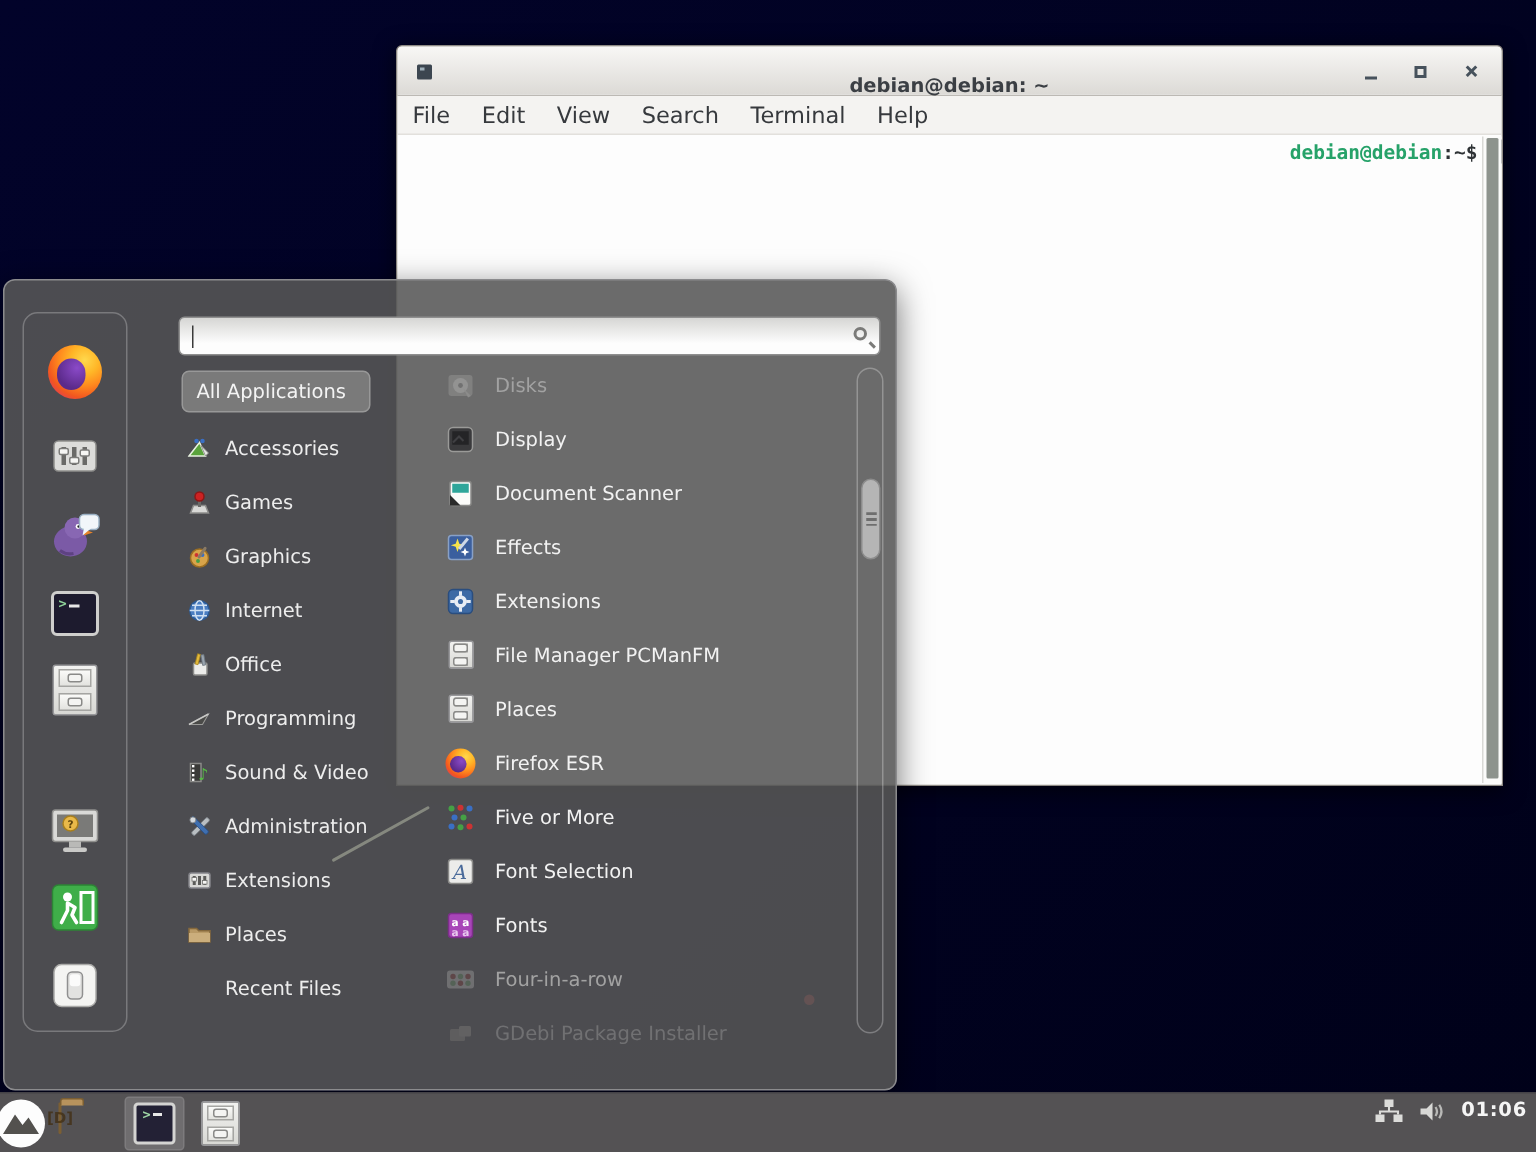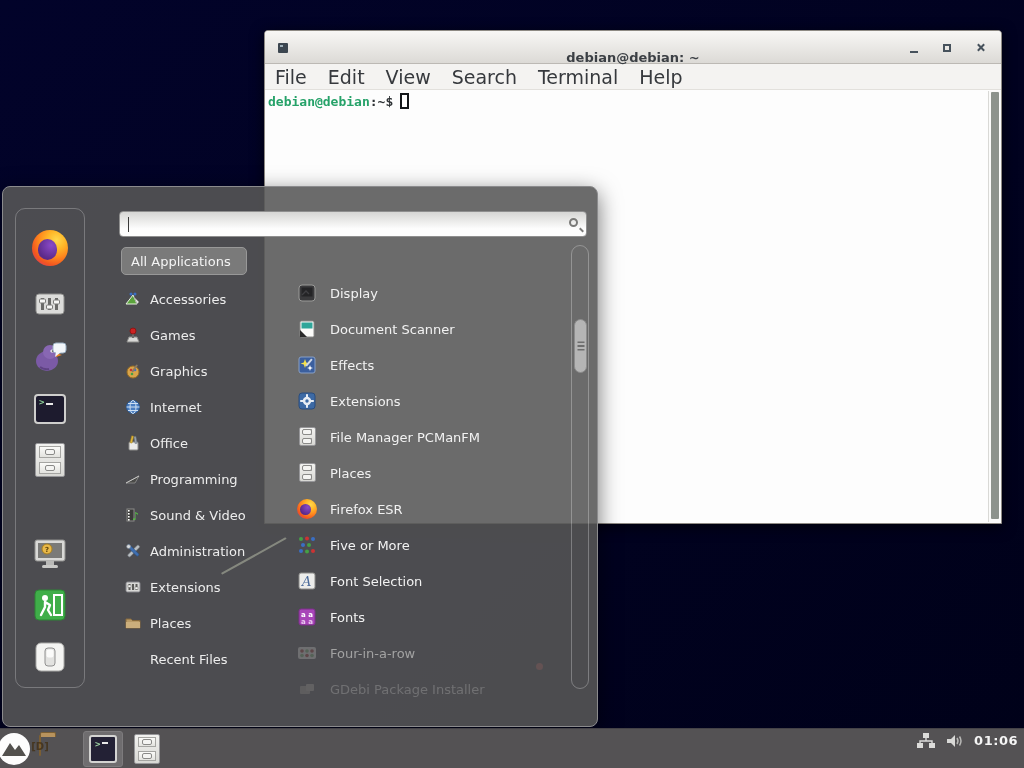--- a/index.html
+++ b/index.html
@@ -26,24 +26,24 @@
   .winbtn { position:absolute; top:0; width:26px; height:33px; display:flex; align-items:center; justify-content:center; cursor:default; }
   .btn-min  { right:74px; } .btn-max { right:41px; } .btn-close { right:8px; }
   .glyph-min { width:8px; height:2px; background:#47525c; margin-top:8px; }
   .glyph-max { width:8px; height:8px; border:2px solid #47525c; }
   .glyph-close { position:relative; width:9px; height:9px; }
   .glyph-close::before,.glyph-close::after { content:""; position:absolute; left:4px; top:0; width:2px; height:9px; background:#47525c; }
   .glyph-close::before { transform:rotate(45deg);} .glyph-close::after{ transform:rotate(-45deg); }
 
   .menubar { height:26px; background:#f4f3f1; border-bottom:1px solid #e2e0dc;
              display:flex; align-items:center; gap:21px; padding-left:10px; }
-  .menubar span { font-size:19px; color:#36393d; }
+  .menubar span { font-size:15px; color:#36393d; }
 
   .term-body { position:relative; height:433px; background:#fdfdfd; border-radius:0; }
-  .prompt { padding:3px 0 0 3px; font-family:"DejaVu Sans Mono", monospace; font-size:13px; }
+  .prompt { padding:3px 0 0 3px; font-family:"DejaVu Sans Mono", monospace; font-size:13px;text-align:right; }
   .prompt .user { color:#26a269; font-weight:bold; }
   .prompt .path { color:#2e3235; font-weight:bold; }
   .cursor-box { display:inline-block; width:9px; height:16px; border:2px solid #14171a; background:#fff;
                 margin-left:7px; vertical-align:-3px; }
   .term-scroll { position:absolute; top:1px; right:0; bottom:1px; width:13px; background:#fbfbfa; border-left:1px solid #d9d9d6; }
   .term-thumb { position:absolute; left:2px; right:2px; top:1px; bottom:3px; background:#8d938d; border-radius:1px; }
 
   
   #appmenu { position:absolute; left:2px; top:186px; width:596px; height:541px;
              background:rgba(86,86,86,0.88); border:1px solid #8b8b8d; border-radius:8px;
@@ -343,20 +343,31 @@
         </span>
       <span>Places</span>
     </div>
     <div class="cat-item" style="top:398px">
       <span class="no-icon"></span>
       <span>Recent Files</span>
     </div>
   </div>
 
   <div class="app-col">
+    <div class="app-item disabled" style="top:6px">
+      <span class="ic ic20">
+          <svg width="20" height="20" viewBox="0 0 20 20">
+            <rect x="2" y="3" width="16" height="14" rx="2" fill="#9a9a98"></rect>
+            <circle cx="10" cy="10" r="5" fill="#c4c4c2"></circle>
+            <circle cx="10" cy="10" r="1.6" fill="#7a7a78"></circle>
+            <polygon points="12,12 17,17 15,18" fill="#b4b4b2"></polygon>
+          </svg>
+        </span>
+      <span>Disks</span>
+    </div>
     <div class="app-item" style="top:78px">
       <span class="ic ic20">
           <svg width="20" height="20" viewBox="0 0 20 20">
             <rect x="3" y="2" width="14" height="16" rx="1.5" fill="#fbfbf9" stroke="#8a8a88"></rect>
             <rect x="4.5" y="3.5" width="11" height="6" fill="#2fa69a"></rect>
             <polygon points="3,18 10,18 3,11" fill="#2a2a2a"></polygon>
           </svg>
         </span>
       <span>Document Scanner</span>
     </div>

